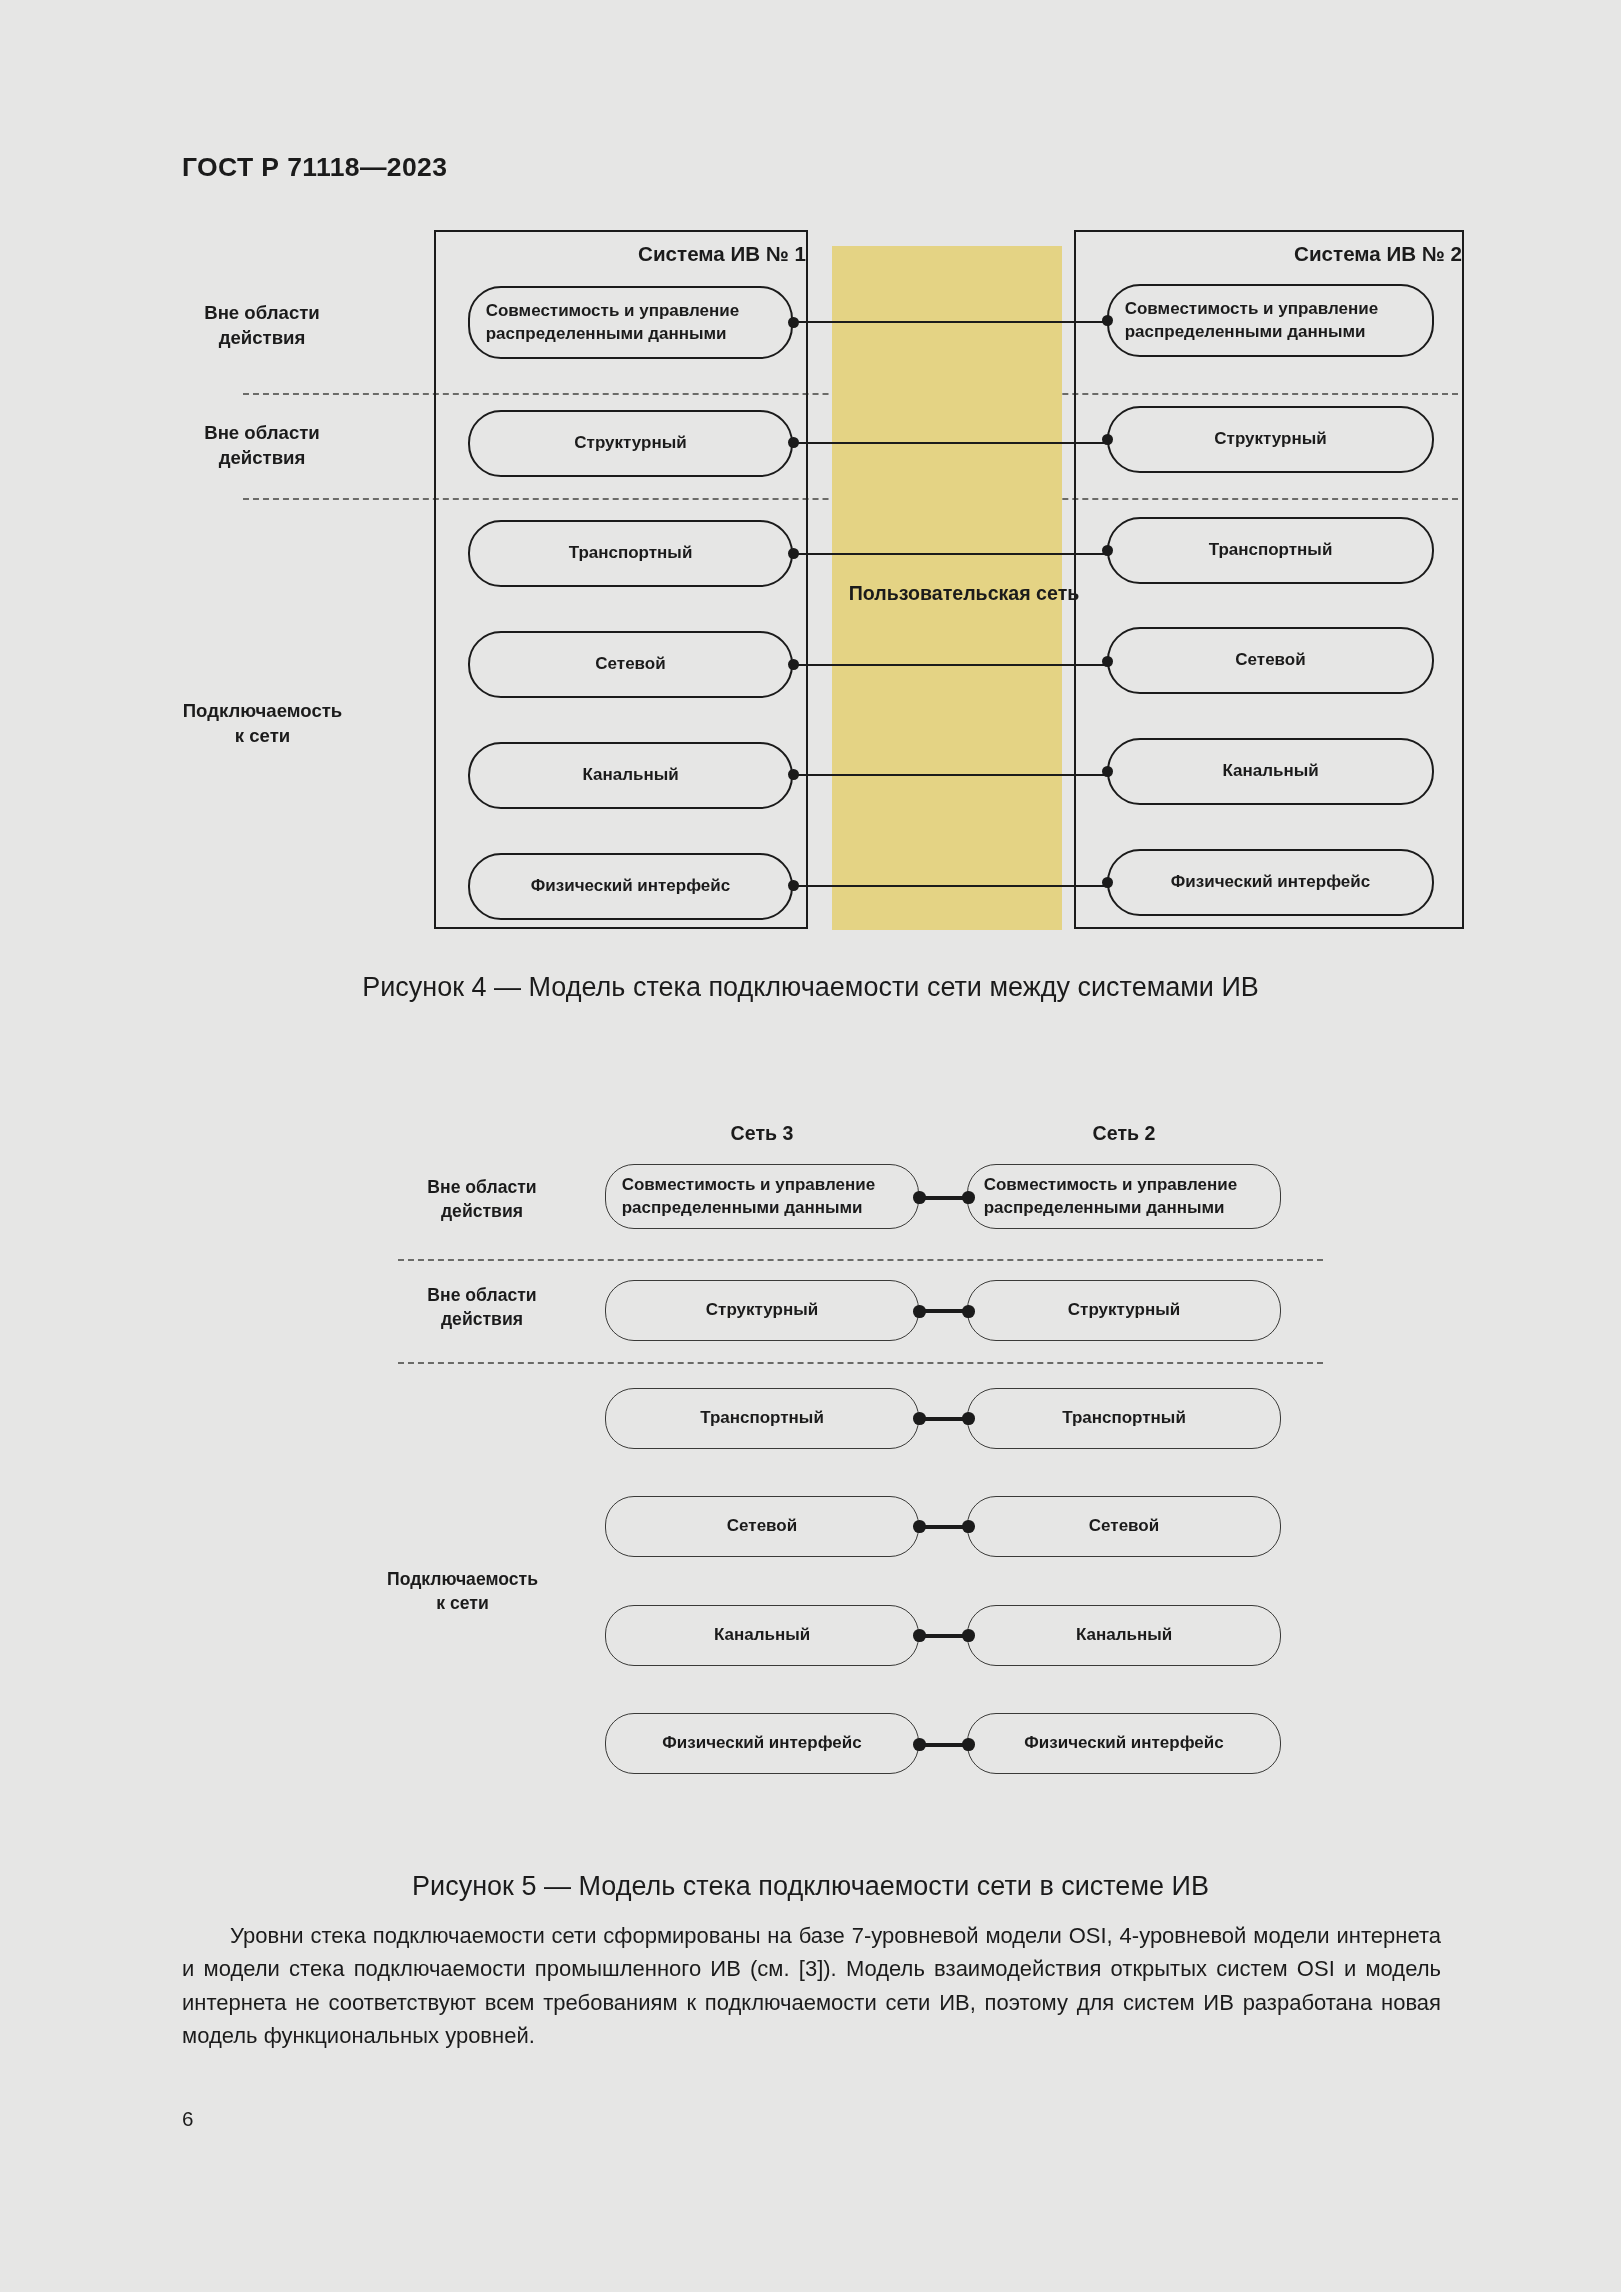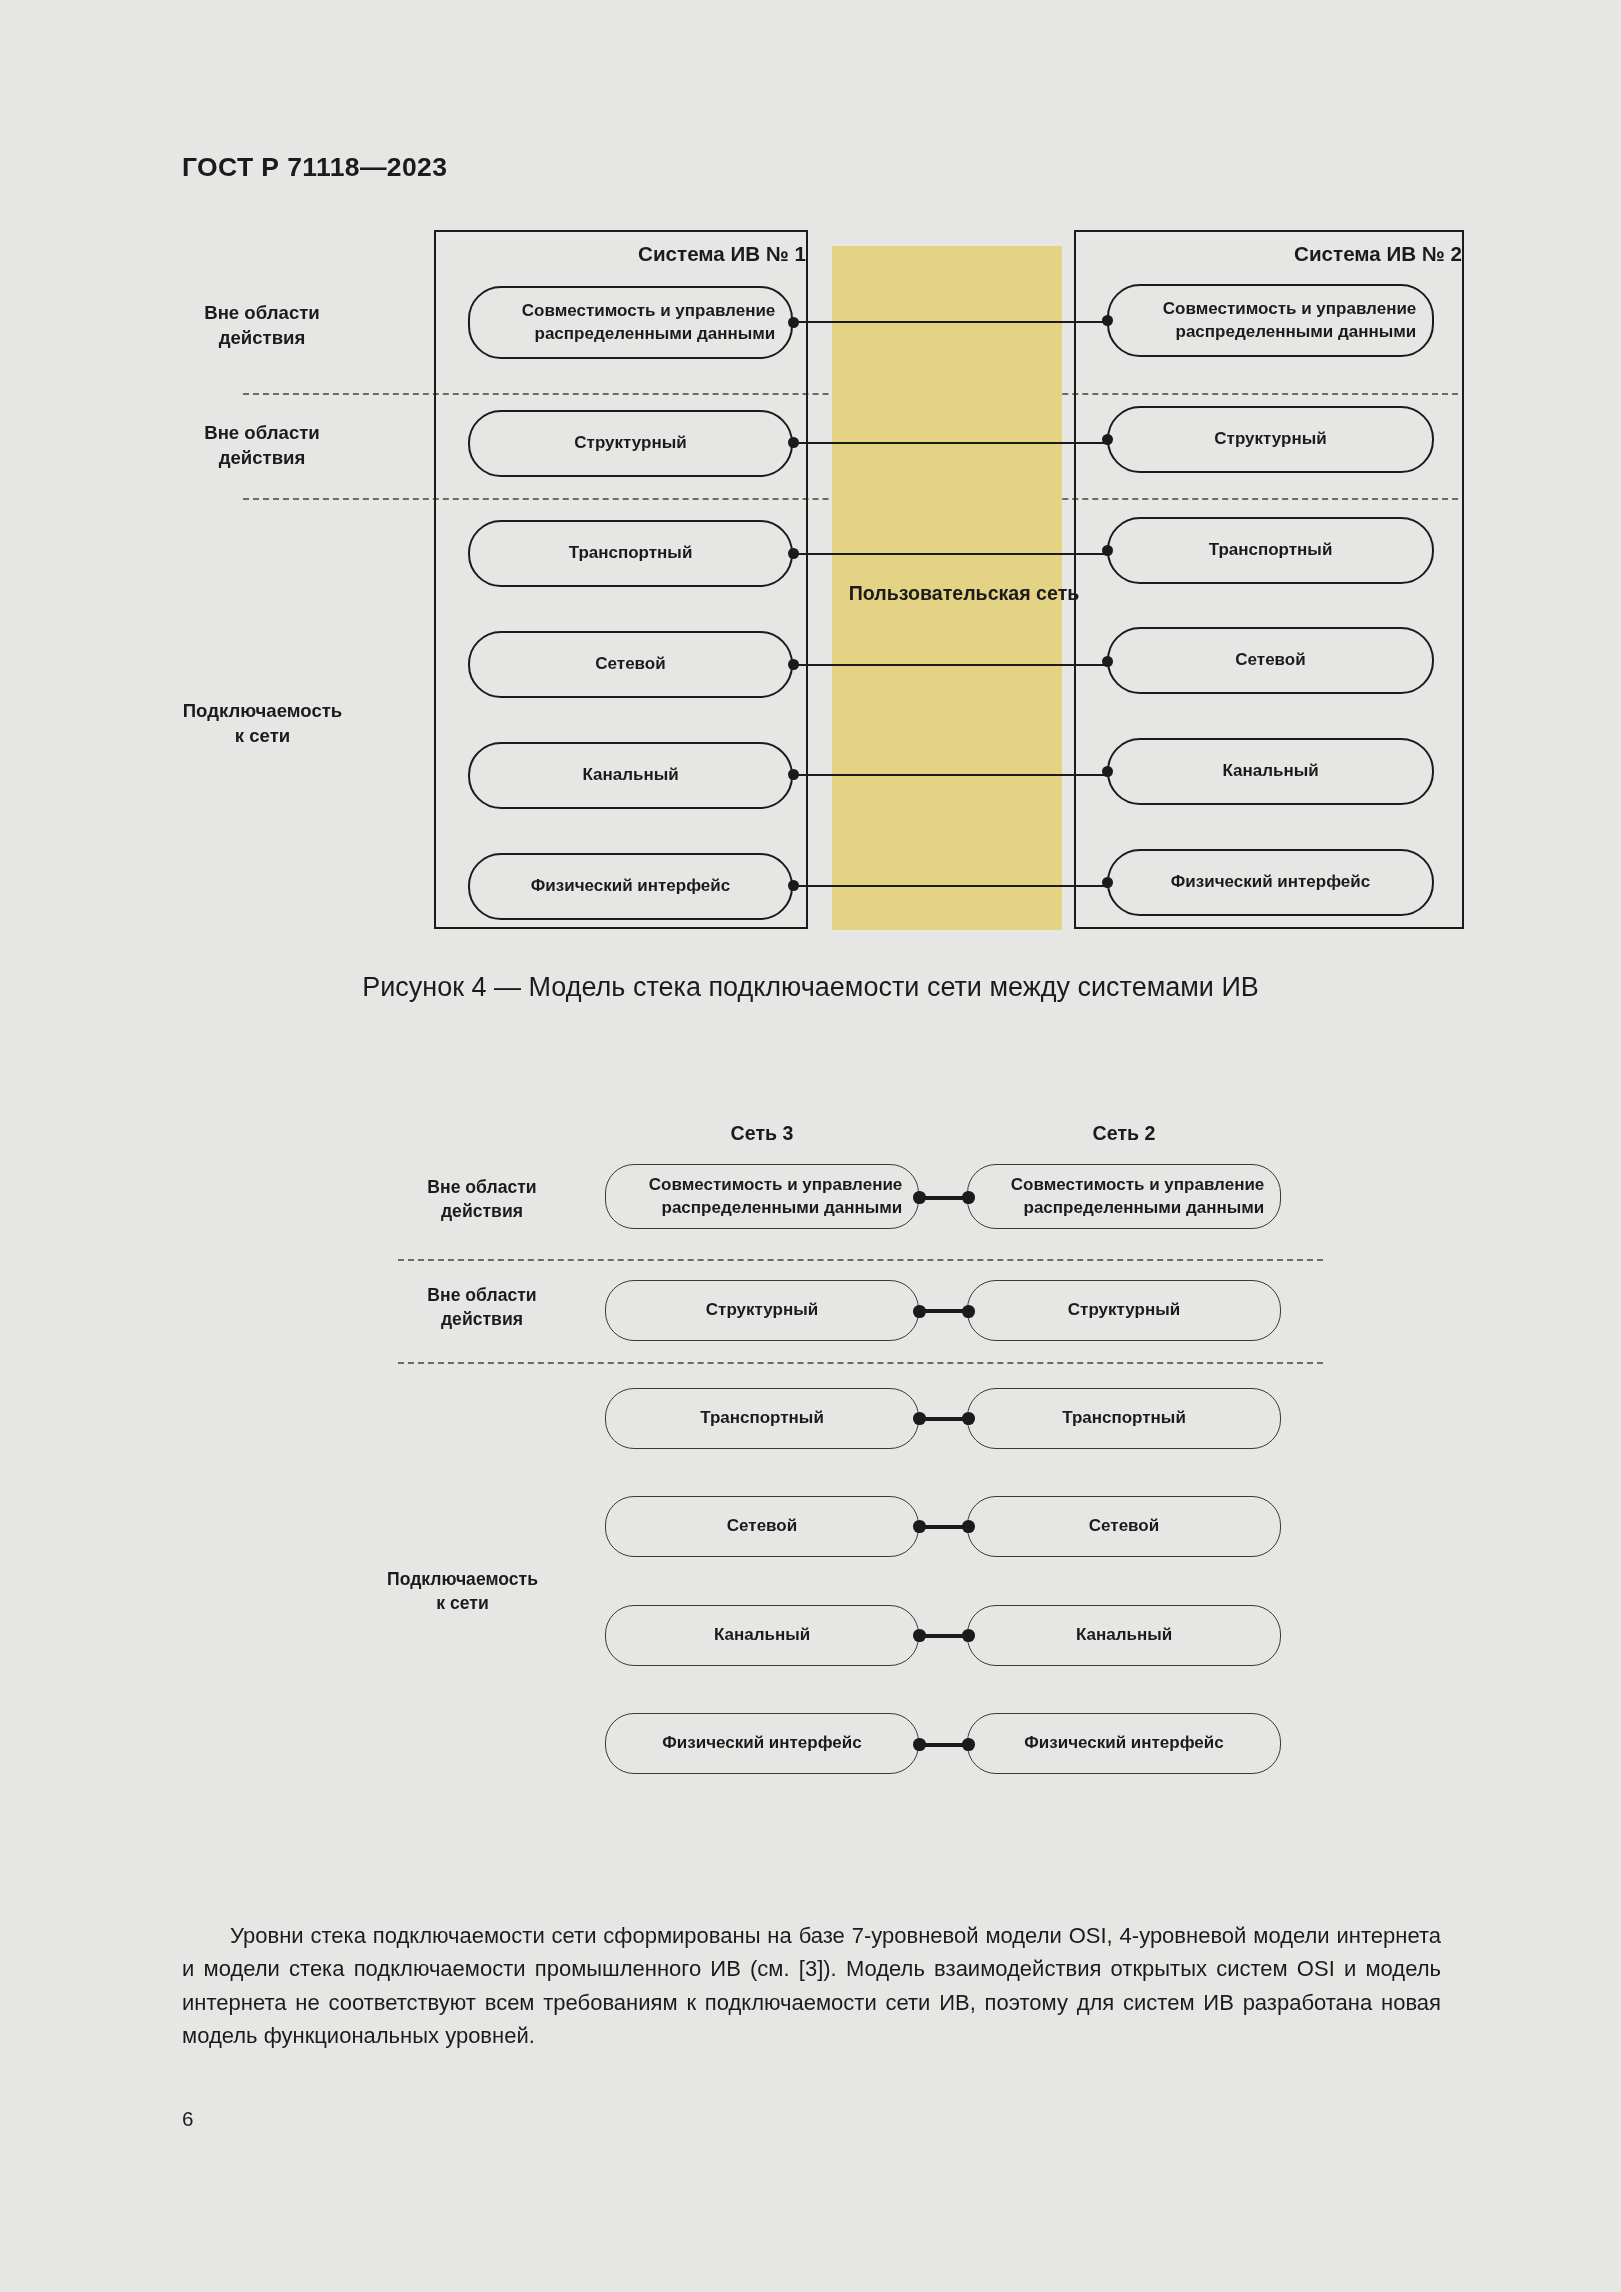--- a/index.html
+++ b/index.html
@@ -56,21 +56,21 @@
 
   .layer {
     position: absolute;
     box-sizing: border-box;
     border: 2.9px solid #1b1b1b;
     border-radius: 33px;
     background: #e6e6e5;
     display: flex;
     align-items: center;
     justify-content: center;
-    text-align: right;
+    text-align: left;
     font-size: 17px;
     font-weight: bold;
     line-height: 1.32;
     padding: 0 15.7px;
   }
   .layer.two-line { font-size: 17px; }
 
   .layer.thin {
     border: 1.6px solid #3a3a38;
     border-radius: 29px;
@@ -277,20 +277,21 @@
     <div class="dot big" style="left:962px; top:1520px;"></div>
 
     <div class="dot big" style="left:913px; top:1629px;"></div>
     <div class="link thick" style="left:918px; top:1634px; width:49px;"></div>
     <div class="dot big" style="left:962px; top:1629px;"></div>
 
     <div class="dot big" style="left:913px; top:1738px;"></div>
     <div class="link thick" style="left:918px; top:1743px; width:49px;"></div>
     <div class="dot big" style="left:962px; top:1738px;"></div>
 
+    <div class="caption" style="top:1871px;">Рисунок 5 — Модель стека подключаемости сети в системе ИВ</div>
   </div>
 
   <div class="body-text">Уровни стека подключаемости сети сформированы на базе 7-уровневой модели OSI, 4-уровневой модели интернета и модели стека подключаемости промышленного ИВ (см. [3]). Модель взаимодействия открытых систем OSI и модель интернета не соответствуют всем требованиям к подключаемости сети ИВ, поэтому для систем ИВ разработана новая модель функциональных уровней.</div>
 
   <div class="folio">6</div>
 
 </div>
 
 
 </body></html>

